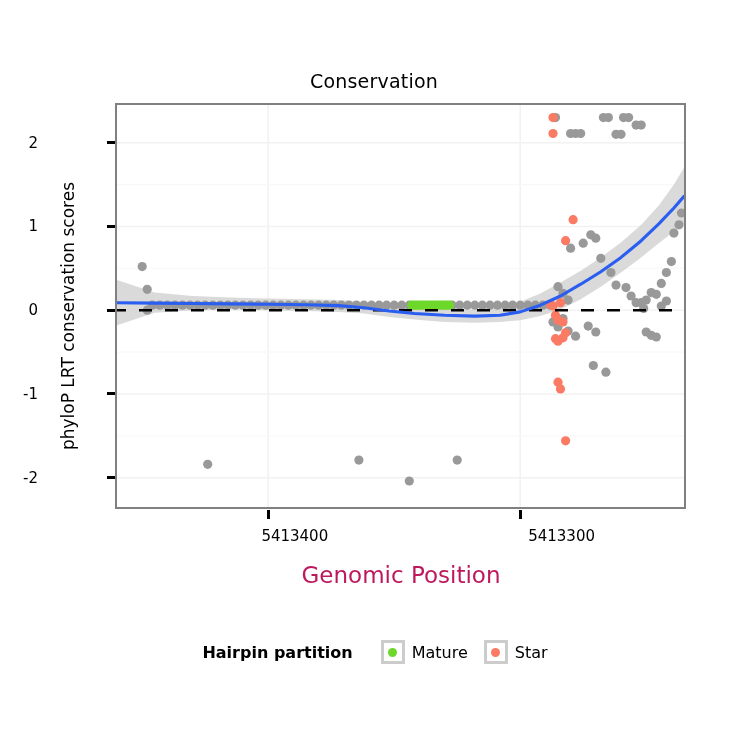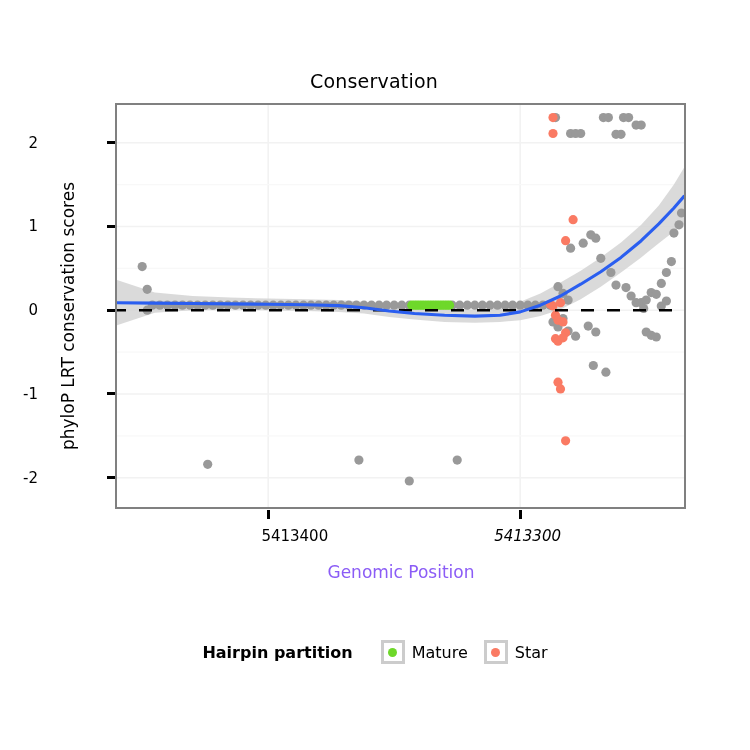--- a/index.html
+++ b/index.html
@@ -41,22 +41,22 @@
     transform: rotate(-90deg);
     transform-origin: center center;
     color: #000000;
   }
   .xlab {
     position: absolute;
     left: 115px;
     top: 562px;
     width: 572px;
     text-align: center;
-    font-size: 17px;
-    color: #8b5cf6;
+    font-size: 23px;
+    color: #be185d;
   }
   #panel {
     position: absolute;
     left: 115px;
     top: 103px;
     width: 571px;
     height: 406px;
     background: #ffffff;
     border: 2px solid #808080;
     box-sizing: border-box;
@@ -150,21 +150,21 @@
       <div class="ytick-label" style="top: 384.938px;">-1</div>
       <div class="tick-mark-y" style="top: 308.688px;"></div>
       <div class="ytick-label" style="top: 301.188px;">0</div>
       <div class="tick-mark-y" style="top: 224.938px;"></div>
       <div class="ytick-label" style="top: 217.438px;">1</div>
       <div class="tick-mark-y" style="top: 141.188px;"></div>
       <div class="ytick-label" style="top: 133.688px;">2</div>
       <div class="tick-mark-x" style="left: 266.7px;"></div>
       <div class="xtick-label" style="left: 208.2px;">5413400</div>
       <div class="tick-mark-x" style="left: 518.7px;"></div>
-      <div class="xtick-label" style="left: 441px; font-style: italic;">5413300</div>
+      <div class="xtick-label" style="left: 475px;">5413300</div>
     </div>
 
   <div id="panel">
     <svg id="plot-svg" width="567" height="402" viewBox="0 0 567 402">
         <g>
           <line x1="0" x2="567" y1="372.6875" y2="372.6875" stroke="#f2f2f2" stroke-width="1.6"></line>
           <line x1="0" x2="567" y1="288.9375" y2="288.9375" stroke="#f2f2f2" stroke-width="1.6"></line>
           <line x1="0" x2="567" y1="205.18750000000003" y2="205.18750000000003" stroke="#f2f2f2" stroke-width="1.6"></line>
           <line x1="0" x2="567" y1="121.4375" y2="121.4375" stroke="#f2f2f2" stroke-width="1.6"></line>
           <line x1="0" x2="567" y1="37.687500000000114" y2="37.687500000000114" stroke="#f2f2f2" stroke-width="1.6"></line>

